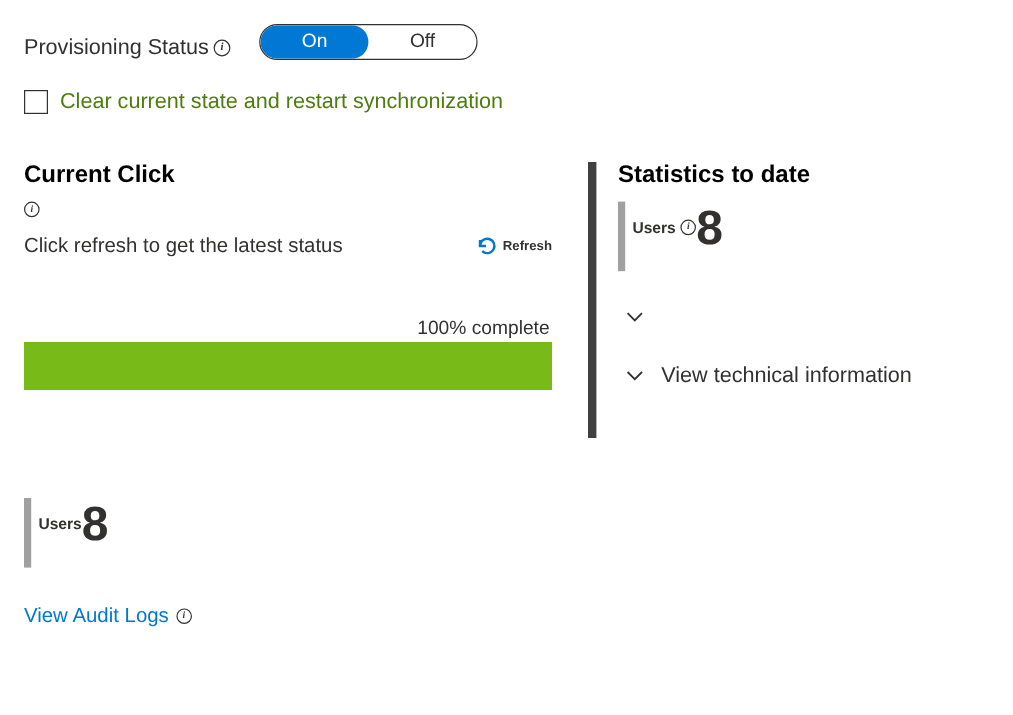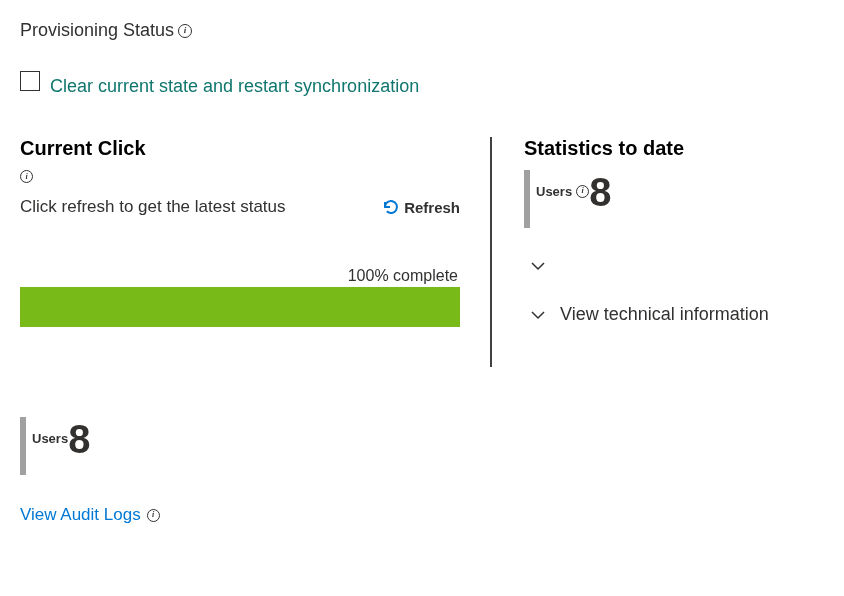--- a/index.html
+++ b/index.html
@@ -51,33 +51,33 @@
       gap: 10px;
       margin-bottom: 40px;
     }
     .checkbox {
       width: 20px; height: 20px;
       border: 1px solid #323130;
       background: #fff;
       display: inline-block;
       cursor: pointer;
     }
-    .checkbox-label { font-size: 18px; color: #0f766e; margin-top: 11px; }
+    .checkbox-label { font-size: 18px; color: #4d7c0f; }
     .columns {
       display: flex;
       align-items: flex-start;
     }
     .col-left {
       width: 470px;
       padding-right: 30px;
     }
     .col-right {
       flex: 1;
-      border-left: 2px solid #404040;
-      padding-left: 32px;
+      border-left: 7px solid #404040;
+      padding-left: 18px;
       min-height: 230px;
     }
     .section-heading {
       font-size: 20px;
       font-weight: 700;
       margin-bottom: 10px;
       color: #000;
     }
     .subline {
       display: flex;
@@ -92,21 +92,21 @@
       justify-content: space-between;
       align-items: center;
       margin-bottom: 50px;
     }
     .refresh-text { font-size: 17px; color: #323130; }
     .refresh-btn {
       display: flex;
       align-items: center;
       gap: 4px;
       font-weight: 700;
-      font-size: 15px;
+      font-size: 11px;
       cursor: pointer;
     }
     .refresh-arrow {
       display: inline-flex;
       align-items: center;
     }
     .progress-label {
       font-size: 16px;
       text-align: right;
       margin-bottom: 2px;
@@ -153,20 +153,24 @@
     .link .info-icon { border-color: #323130; color: #323130; }
   </style>
 </head>
 <body>
 
 <div class="top-row row">
   <span class="label-with-info">
     <span>Provisioning Status</span>
     <span class="info-icon">i</span>
   </span>
+  <div class="toggle-group">
+    <div class="toggle-option active">On</div>
+    <div class="toggle-option">Off</div>
+  </div>
 </div>
 
 <div class="checkbox-row">
   <span class="checkbox"></span>
   <span class="checkbox-label">Clear current state and restart synchronization</span>
 </div>
 
 <div class="columns">
   <div class="col-left">
     <div class="section-heading">Current Click</div>

